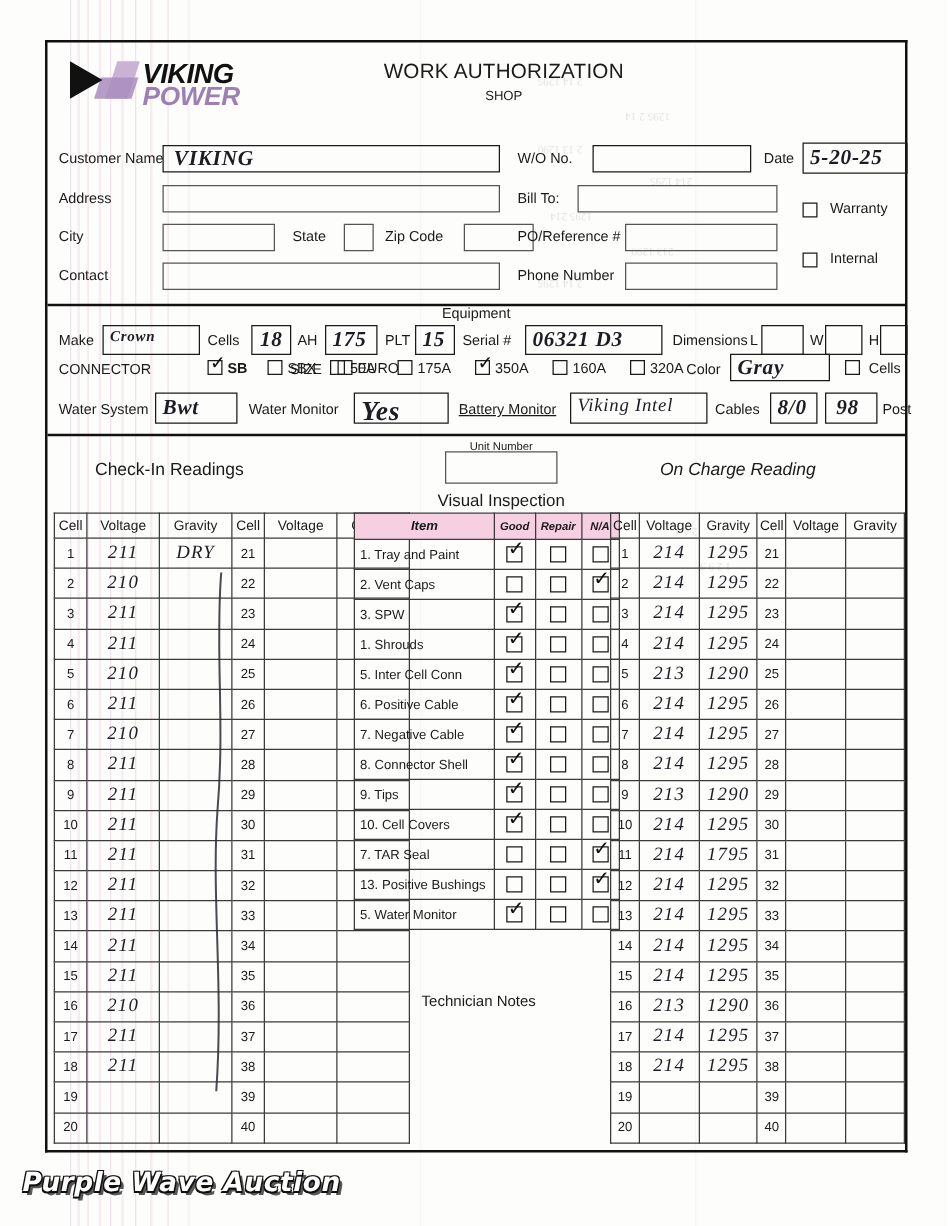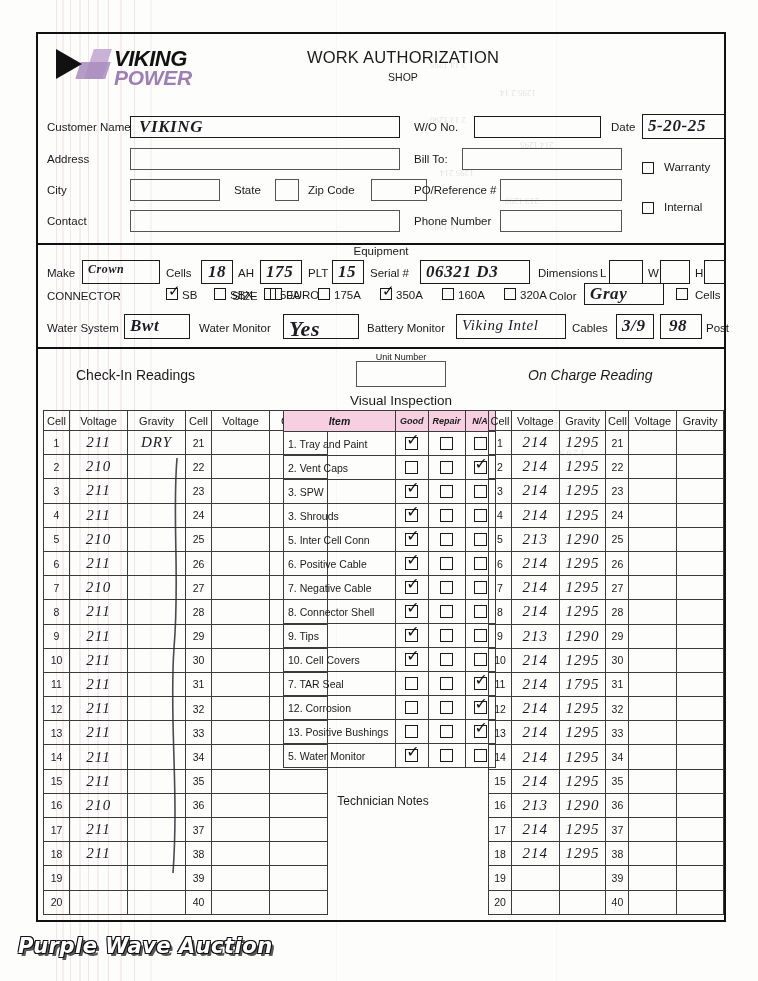--- a/index.html
+++ b/index.html
@@ -217,21 +217,21 @@
   <div class="lbl" style="left:657px;top:233px;">H</div>
   <div class="box" style="left:666px;top:226px;width:22px;height:24px;">
     <div class="hw" style="left:4px;top:1px;"></div>
   </div>
 
   <div class="lbl" style="left:9px;top:256px;">CONNECTOR</div>
   <div id="connector-types">
       <div class="cbx" style="left:128px;top:254px;">
         <span class="tick" style="left:1px;top:-3px;">✓</span>
       </div>
-      <div class="lbl" style="left:144px;top:255px;">SB</div>
+      <div class="lbl" style="left:144px;top:255px;font-weight:bold;">SB</div>
       <div class="cbx" style="left:176px;top:254px;"></div>
       <div class="lbl" style="left:192px;top:255px;">SBX</div>
       <div class="cbx" style="left:232px;top:254px;"></div>
       <div class="lbl" style="left:248px;top:255px;">EURO</div>
     </div>
   <div class="lbl" style="left:194px;top:256px;">SIZE</div>
   <div id="connector-sizes">
       <div class="cbx" style="left:226px;top:254px;"></div>
       <div class="lbl" style="left:242px;top:255px;">50A</div>
       <div class="cbx" style="left:280px;top:254px;"></div>
@@ -253,27 +253,27 @@
   <div class="lbl" style="left:657px;top:255px;">Cells</div>
 
   <div class="lbl" style="left:9px;top:288px;">Water System</div>
   <div class="box" style="left:86px;top:280px;width:66px;height:25px;">
     <div class="hw b" style="left:5px;top:1px;font-size:17px;">Bwt</div>
   </div>
   <div class="lbl" style="left:161px;top:288px;">Water Monitor</div>
   <div class="box" style="left:245px;top:280px;width:76px;height:25px;">
     <div class="hw b" style="left:5px;top:1px;font-size:22px;">Yes</div>
   </div>
-  <div class="lbl" style="left:329px;top:288px;">Battery Monitor</div>
+  <div class="lbl" style="left:329px;top:288px;text-decoration:underline;">Battery Monitor</div>
   <div class="box" style="left:418px;top:280px;width:110px;height:25px;">
     <div class="hw" style="left:5px;top:2px;font-size:15px;">Viking Intel</div>
   </div>
   <div class="lbl" style="left:534px;top:288px;">Cables</div>
   <div class="box" style="left:578px;top:280px;width:38px;height:25px;">
-    <div class="hw b" style="left:5px;top:1px;font-size:17px;">3/9</div>
+    <div class="hw b" style="left:5px;top:1px;font-size:17px;">8/0</div>
   </div>
   <div class="box" style="left:622px;top:280px;width:42px;height:25px;">
     <div class="hw b" style="left:8px;top:1px;font-size:17px;">98</div>
   </div>
   <div class="lbl" style="left:668px;top:288px;">Post</div>
 
   <div class="rule" style="left:0px;top:313px;width:686px;"></div>
 
   <div class="lbl" style="left:38px;top:333px;font-size:14px;">Check-In Readings</div>
   <div class="lbl sm" style="left:308px;top:318px;width:110px;text-align:center;font-size:9px;">Unit Number</div>
@@ -476,21 +476,21 @@
           <td class="mark"><span class="vbox"></span></td>
           <td class="mark"><span class="vbox"><span class="ck">✓</span></span></td>
         </tr>
         <tr>
           <td class="item">3. SPW</td>
           <td class="mark"><span class="vbox"><span class="ck">✓</span></span></td>
           <td class="mark"><span class="vbox"></span></td>
           <td class="mark"><span class="vbox"></span></td>
         </tr>
         <tr>
-          <td class="item">3. Shrouds</td>
+          <td class="item">1. Shrouds</td>
           <td class="mark"><span class="vbox"><span class="ck">✓</span></span></td>
           <td class="mark"><span class="vbox"></span></td>
           <td class="mark"><span class="vbox"></span></td>
         </tr>
         <tr>
           <td class="item">5. Inter Cell Conn</td>
           <td class="mark"><span class="vbox"><span class="ck">✓</span></span></td>
           <td class="mark"><span class="vbox"></span></td>
           <td class="mark"><span class="vbox"></span></td>
         </tr>
@@ -519,26 +519,20 @@
           <td class="mark"><span class="vbox"></span></td>
         </tr>
         <tr>
           <td class="item">10. Cell Covers</td>
           <td class="mark"><span class="vbox"><span class="ck">✓</span></span></td>
           <td class="mark"><span class="vbox"></span></td>
           <td class="mark"><span class="vbox"></span></td>
         </tr>
         <tr>
           <td class="item">7. TAR Seal</td>
-          <td class="mark"><span class="vbox"></span></td>
-          <td class="mark"><span class="vbox"></span></td>
-          <td class="mark"><span class="vbox"><span class="ck">✓</span></span></td>
-        </tr>
-        <tr>
-          <td class="item">12. Corrosion</td>
           <td class="mark"><span class="vbox"></span></td>
           <td class="mark"><span class="vbox"></span></td>
           <td class="mark"><span class="vbox"><span class="ck">✓</span></span></td>
         </tr>
         <tr>
           <td class="item">13. Positive Bushings</td>
           <td class="mark"><span class="vbox"></span></td>
           <td class="mark"><span class="vbox"></span></td>
           <td class="mark"><span class="vbox"><span class="ck">✓</span></span></td>
         </tr>

